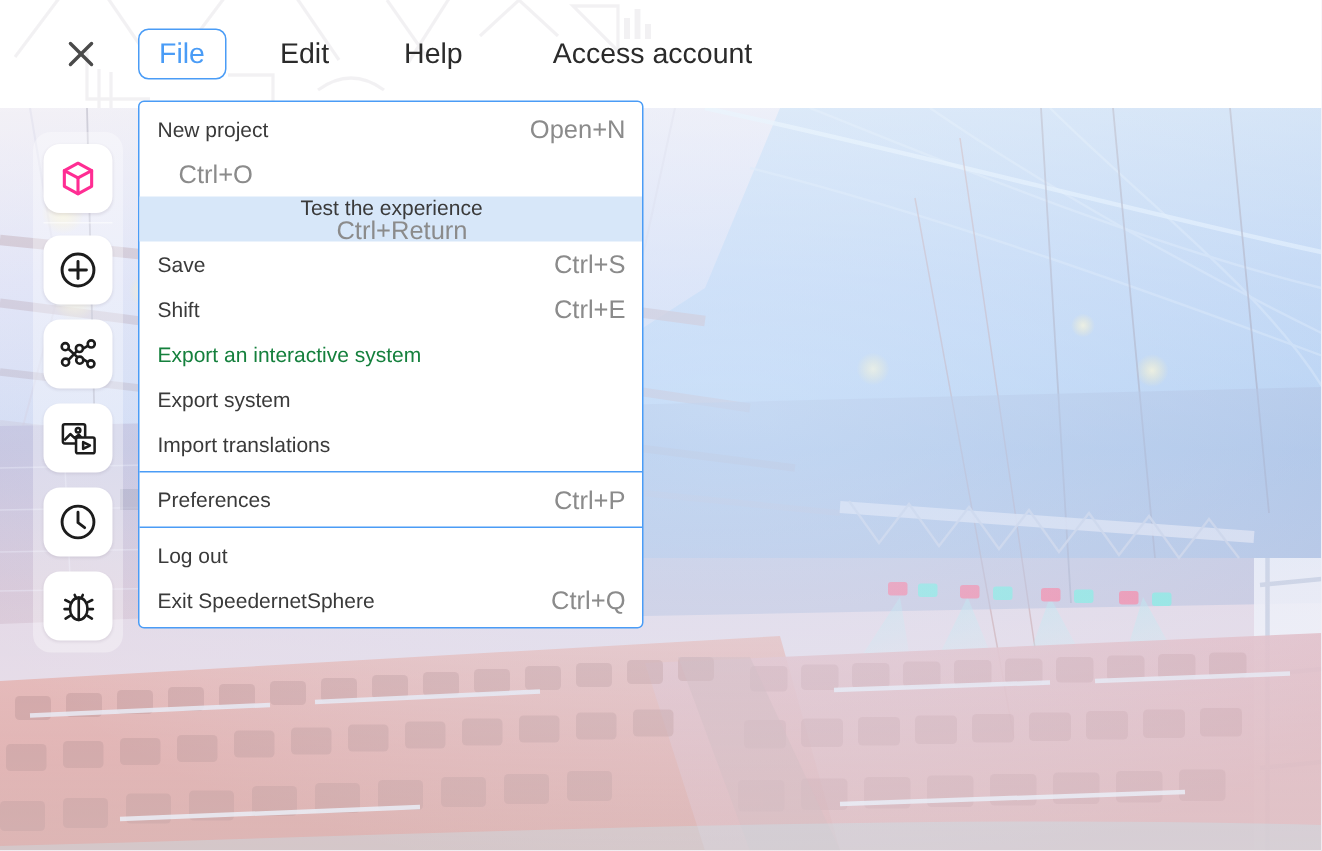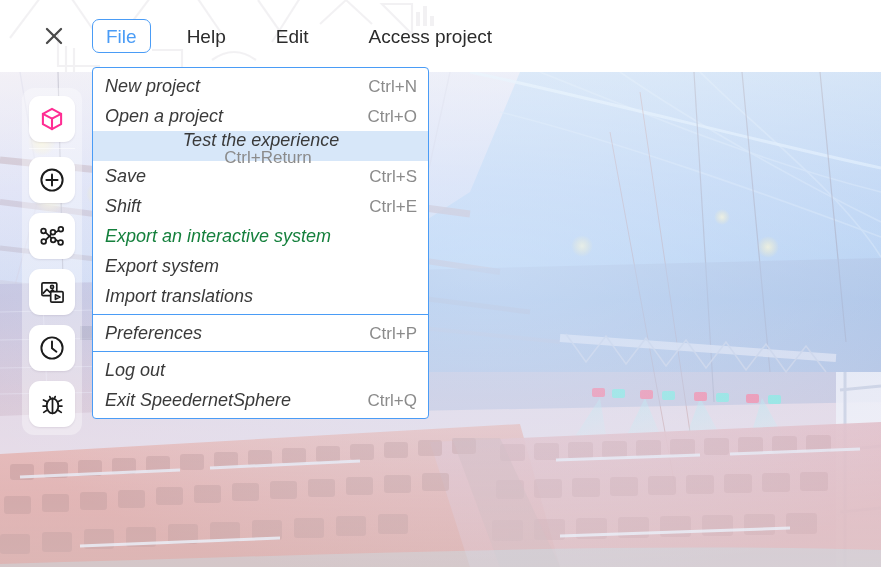--- a/index.html
+++ b/index.html
@@ -164,25 +164,24 @@
   .mi {
     display: flex;
     align-items: center;
     justify-content: space-between;
     height: 30px;
     padding: 0 11px 0 12px;
     cursor: pointer;
     background: transparent;
   }
   .mi-label {
-    font-size: 18px;
+    font-size: 14px;
     color: #3a3a3a;
     line-height: 1;
     white-space: nowrap;
-    font-style: italic;
   }
   .mi-accel {
     font-size: 17px;
     color: #8b8b8b;
     line-height: 1;
     white-space: nowrap;
     margin-left: 14px;
   }
   .mi.is-highlighted {
     background: #d7e7f9;
@@ -552,35 +551,34 @@
       <div class="close-btn">
         <span>
           <svg width="26" height="26" viewBox="0 0 24 24" fill="none" stroke="#4a4a4a" stroke-width="2.1" stroke-linecap="round">
             <path d="M5.5 5.5 L18.5 18.5"></path>
             <path d="M18.5 5.5 L5.5 18.5"></path>
           </svg>
         </span>
       </div>
 
       <div class="menu-btn is-active gap-l">File</div>
+      <div class="menu-btn gap-m">Edit</div>
       <div class="menu-btn gap-m">Help</div>
-      <div class="menu-btn gap-m">Edit</div>
-      <div class="menu-btn gap-x">Access project</div>
+      <div class="menu-btn gap-x">Access account</div>
     </div>
   </div>
 
   <div class="dropdown">
 
     <div class="mi">
       <span class="mi-label">New project</span>
-      <span class="mi-accel">Ctrl+N</span>
-    </div>
-
-    <div class="mi">
-      <span class="mi-label">Open a project</span>
+      <span class="mi-accel">Open+N</span>
+    </div>
+
+    <div class="mi">
       <span class="mi-accel">Ctrl+O</span>
     </div>
 
     <div class="mi is-highlighted">
       <span class="mi-label">Test the experience</span>
       <span class="mi-accel">Ctrl+Return</span>
     </div>
 
     <div class="mi">
       <span class="mi-label">Save</span>

